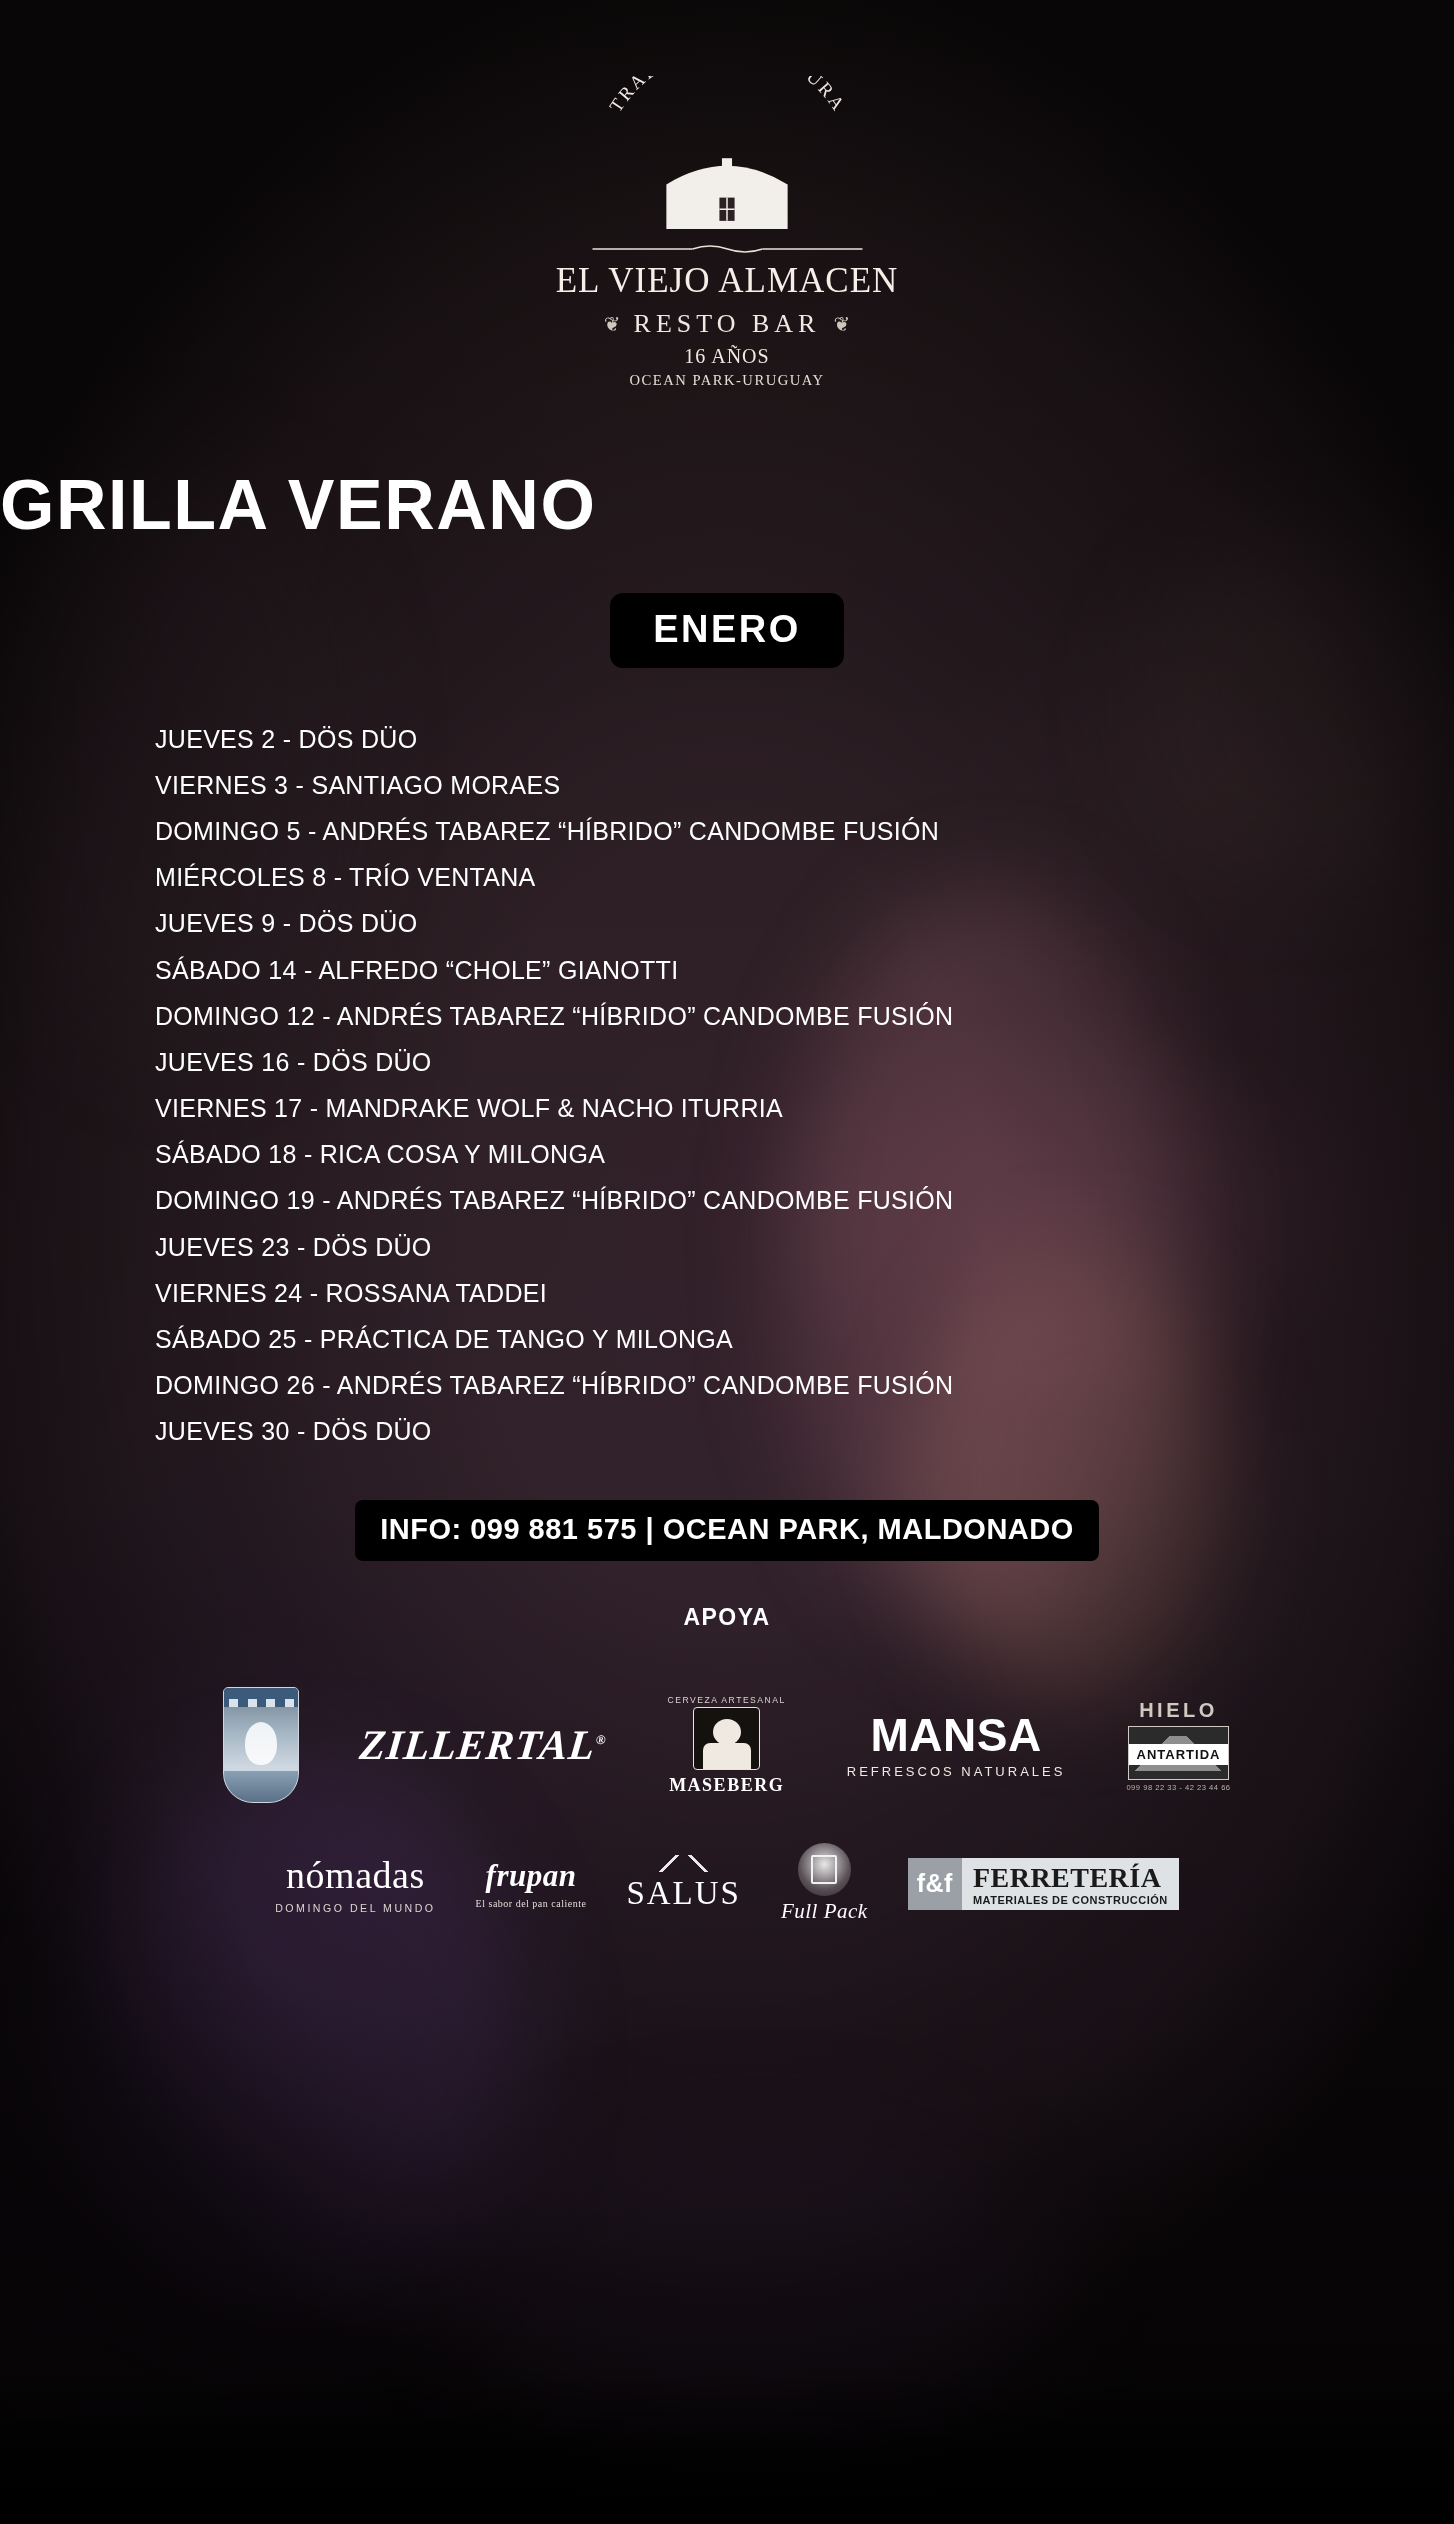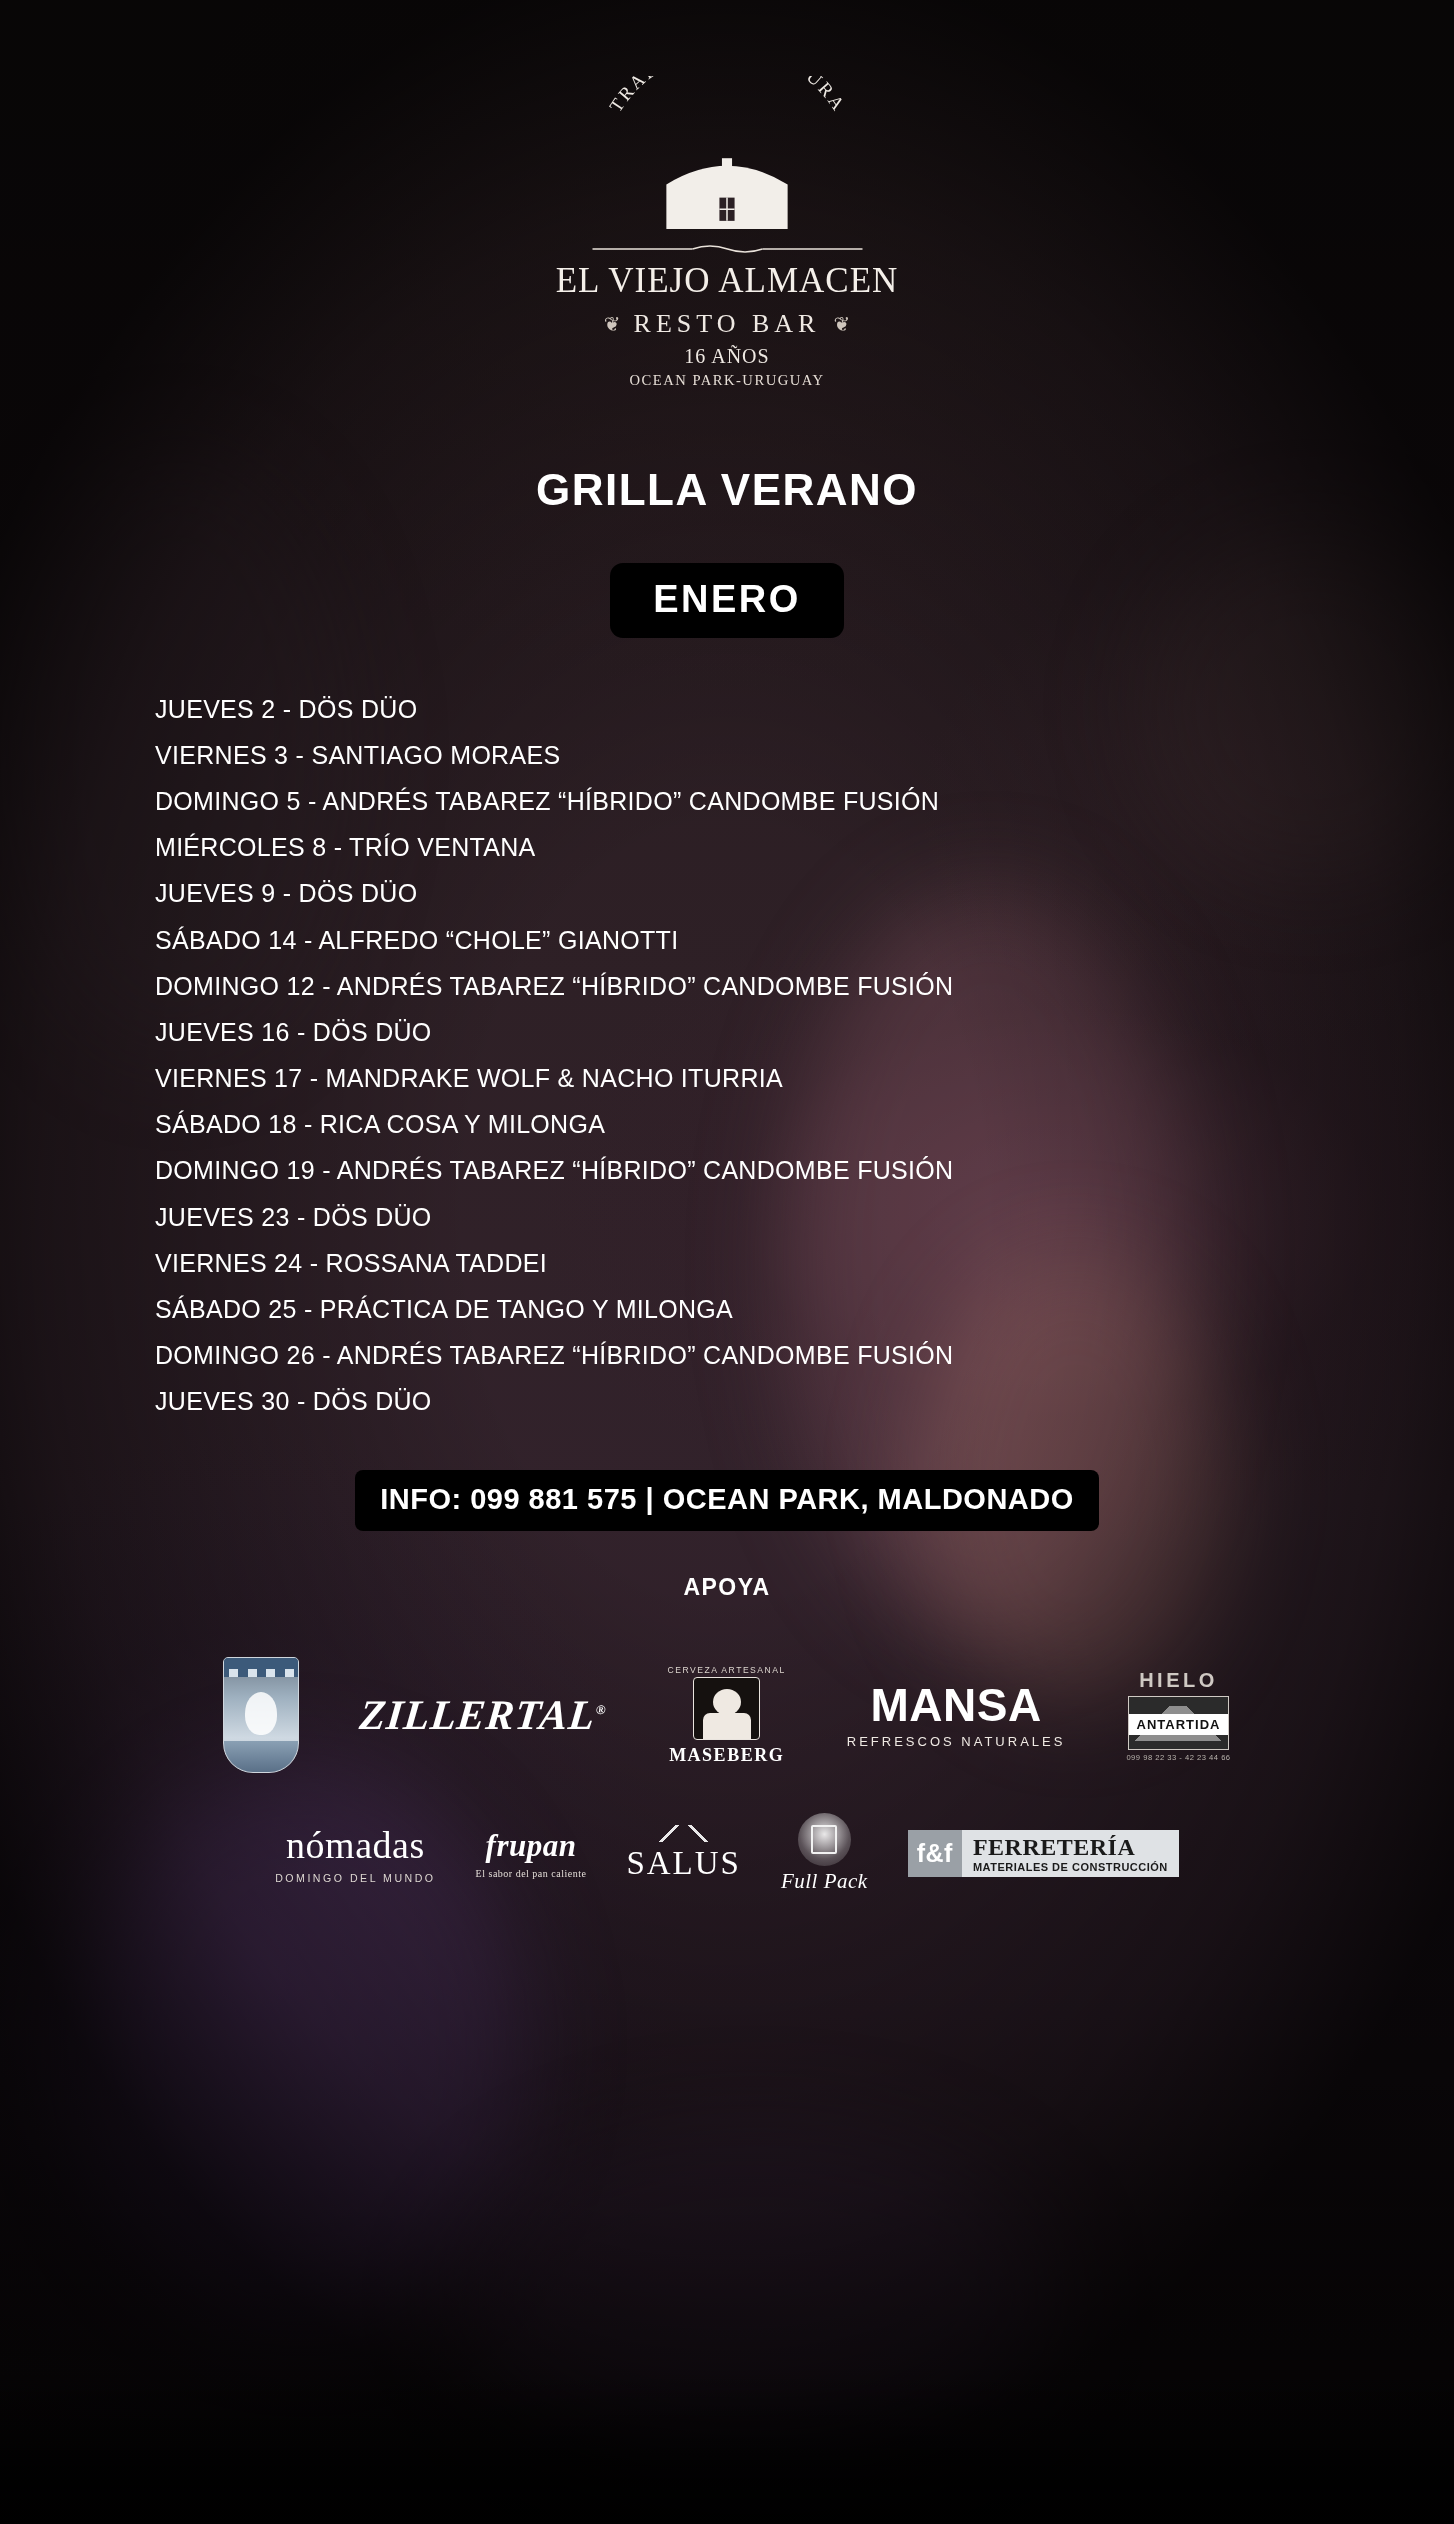--- a/index.html
+++ b/index.html
@@ -110,23 +110,22 @@
   .logo-place {
     font-family: "Liberation Serif", serif;
     font-size: 14.6px;
     letter-spacing: 1.5px;
     margin-top: 4px;
     color: #e6ded6;
   }
 
   
   .grilla-title {
-    text-align: center;
     margin-top: 76px;
-    font-size: 44px;
+    font-size: 70px;
     font-weight: 700;
     letter-spacing: 1.5px;
     color: #ffffff;
   }
 
   .month-wrap { display: flex; justify-content: center; margin-top: 48px; }
   .month-badge {
     background: #000000;
     color: #ffffff;
     font-size: 38px;
@@ -330,21 +329,21 @@
   .sp-ferreteria { display: flex; align-items: stretch; }
   .sp-ferreteria .ff {
     background: #9aa0a6; color: #ffffff; font-weight: 700; font-size: 25px;
     padding: 3px 9px; display: flex; align-items: center; letter-spacing: 0.5px;
   }
   .sp-ferreteria .txt {
     background: #dfe2e5; color: #1a1a1a; padding: 4px 11px;
     display: flex; flex-direction: column; justify-content: center;
   }
   .sp-ferreteria .txt .l1 {
-    font-family: "Liberation Serif", serif; font-weight: 700; font-size: 24px; letter-spacing: 0.5px;
+    font-family: "Liberation Serif", serif; font-weight: 700; font-size: 28px; letter-spacing: 0.5px;
   }
   .sp-ferreteria .txt .l2 { font-size: 11px; letter-spacing: 0.5px; font-weight: 700; }
 </style>
 </head>
 <body>
 
 <div class="poster">
   <div class="bg-shape s1"></div>
   <div class="bg-shape s2"></div>
   <div class="bg-shape s3"></div>

